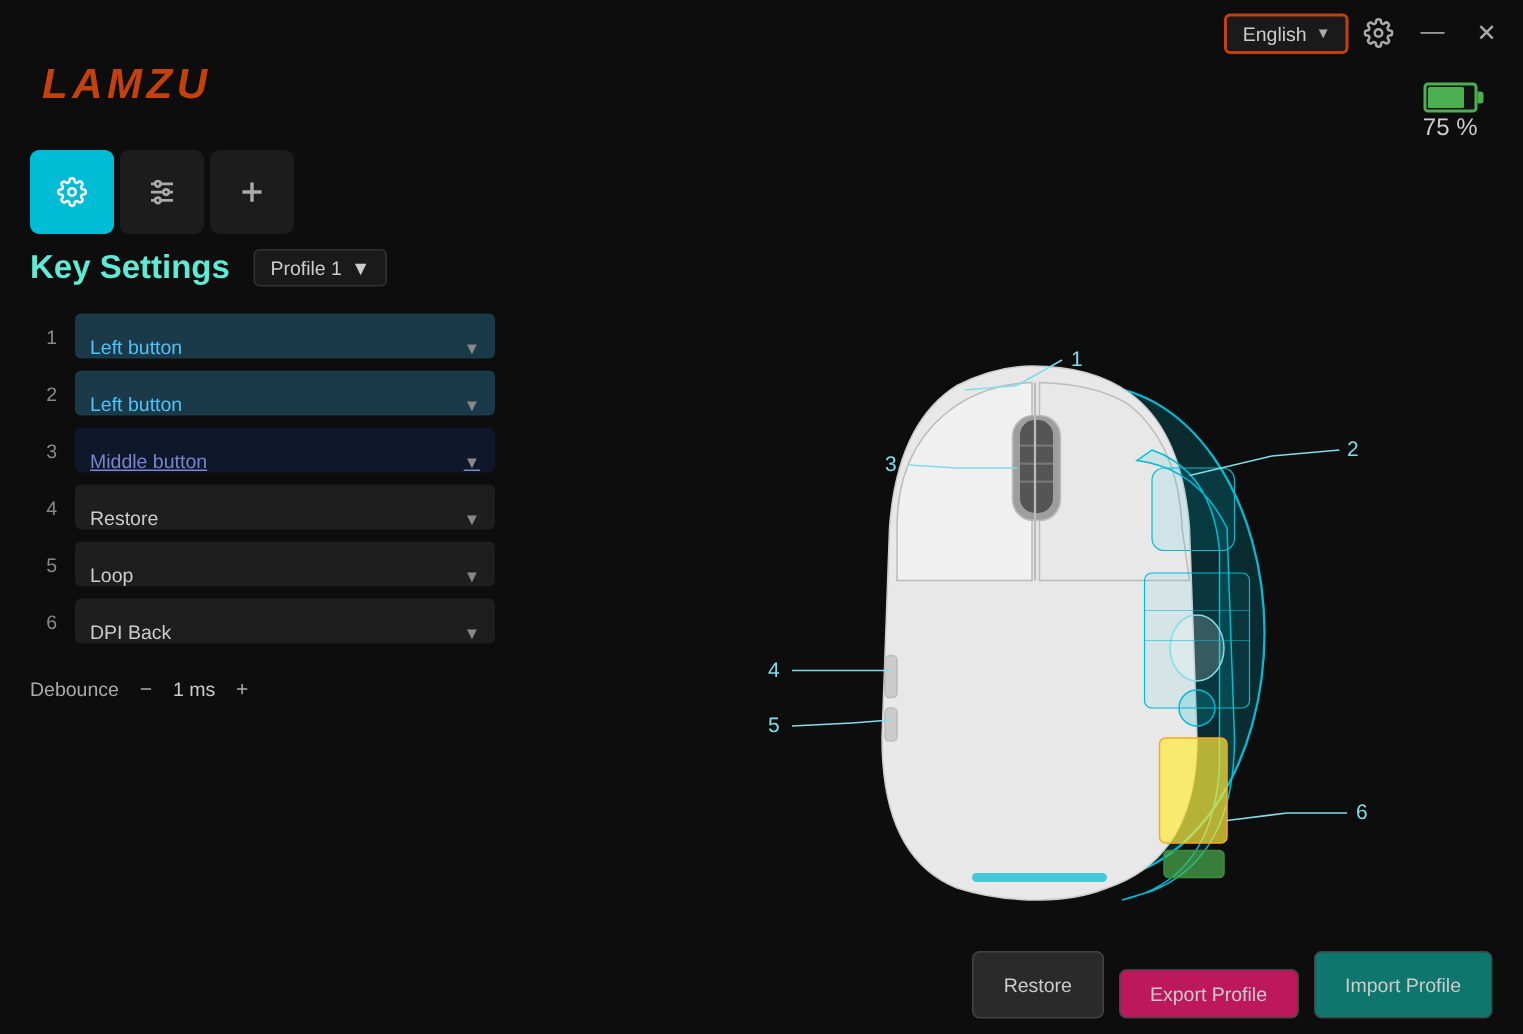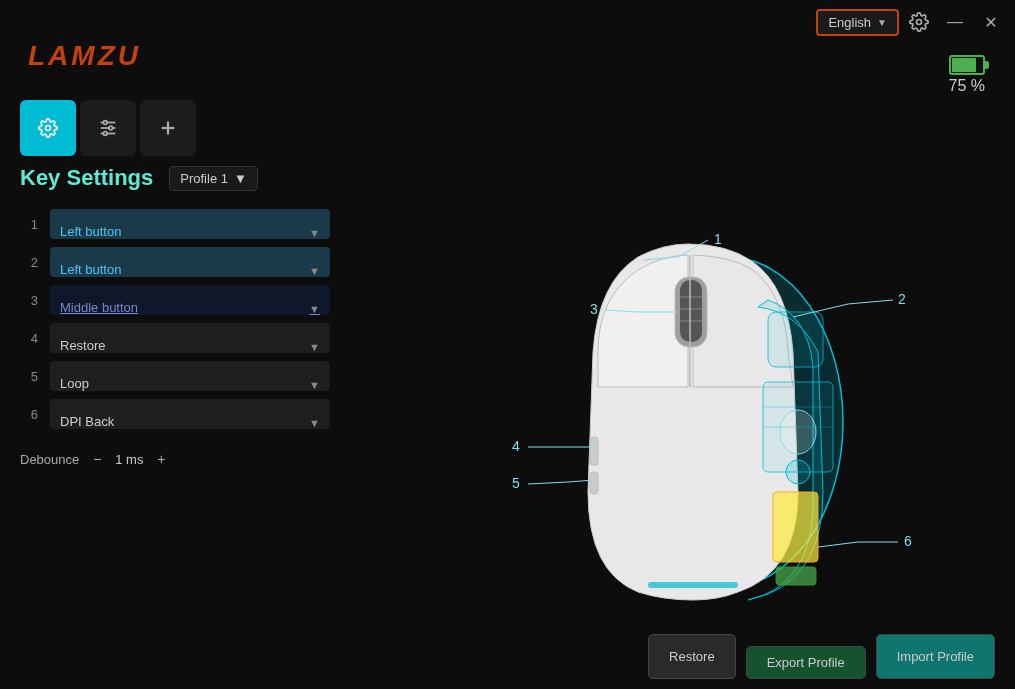--- a/index.html
+++ b/index.html
@@ -276,21 +276,21 @@
       cursor: pointer;
       font-size: 13px;
       font-weight: 400;
     }
     .action-btn.restore {
       background: #2a2a2a;
       color: #ccc;
       border: 1px solid #444;
     }
     .action-btn.export {
-      background: #14532d;
+      background: #be185d;
       color: #ccc;
       border: 1px solid #444;
       margin-top: 12px;
     }
     .action-btn.import {
       background: #0f766e;
       color: #ccc;
       border: 1px solid #444;
     }
 

